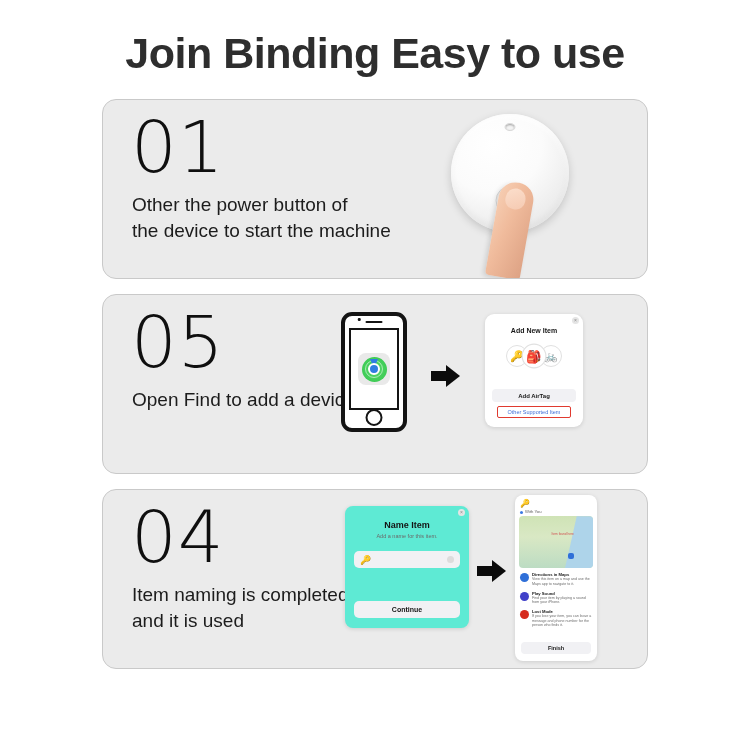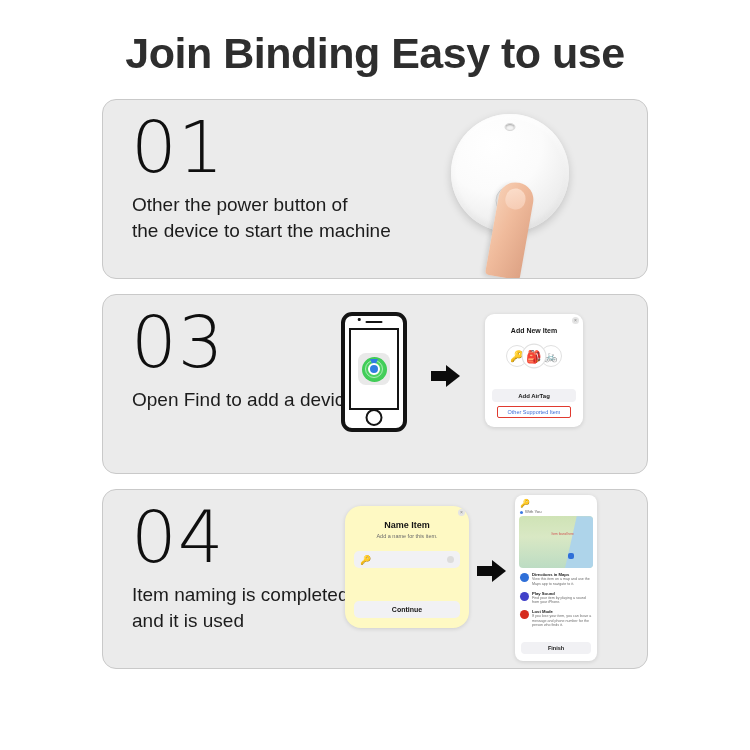--- a/index.html
+++ b/index.html
@@ -356,22 +356,22 @@
     color: #3f6fd8;
   }
 
   
   .panel-name {
     position: absolute;
     left: 36px;
     top: 16px;
     width: 124px;
     height: 122px;
-    background: #fef9c3;
-    border-radius: 16px;
+    background: #5eead4;
+    border-radius: 8px;
     box-shadow: 0 1px 4px rgba(0,0,0,0.13);
   }
   .panel-name-title {
     text-align: center;
     font-size: 9px;
     font-weight: bold;
     color: #141414;
     padding-top: 14px;
   }
   .panel-name-sub {
@@ -537,21 +537,21 @@
         <div class="tracker-hole"></div>
         <div class="tracker-button"></div>
       </div>
       <div class="finger">
         <div class="finger-nail"></div>
       </div>
     </div>
   </div>
 
   <div class="step-card">
-    <div class="step-number">03</div>
+    <div class="step-number">05</div>
     <div class="step-desc">Open Find to add a device</div>
 
     <div class="art2">
 
       <div class="phone">
         <div class="phone-cam"></div>
         <div class="phone-speaker"></div>
         <div class="phone-screen">
           <div class="findmy-icon">
             <div class="findmy-radar">

